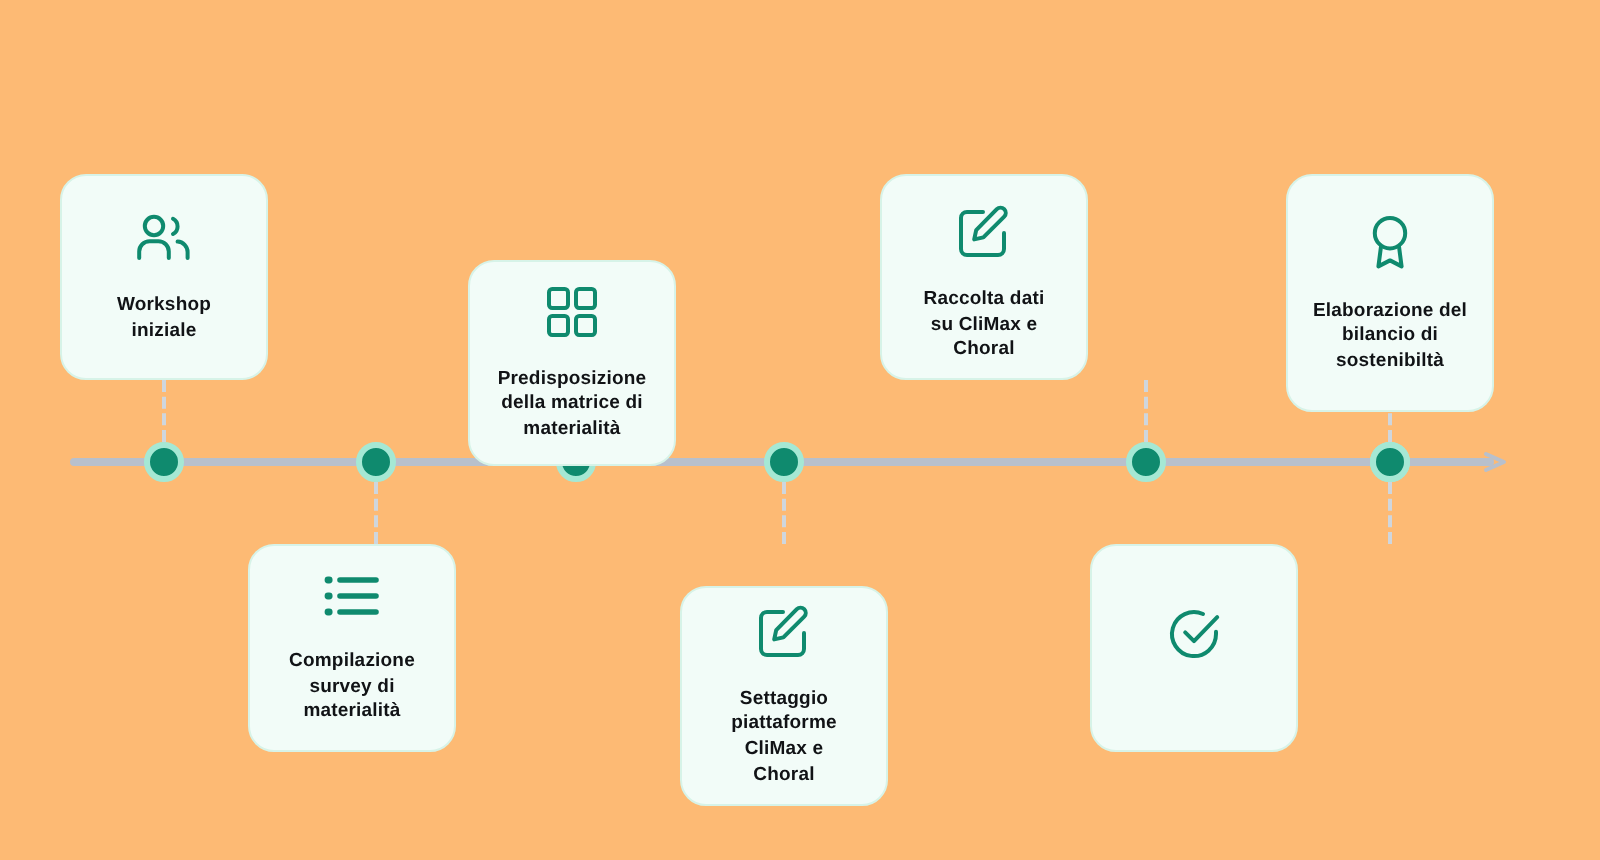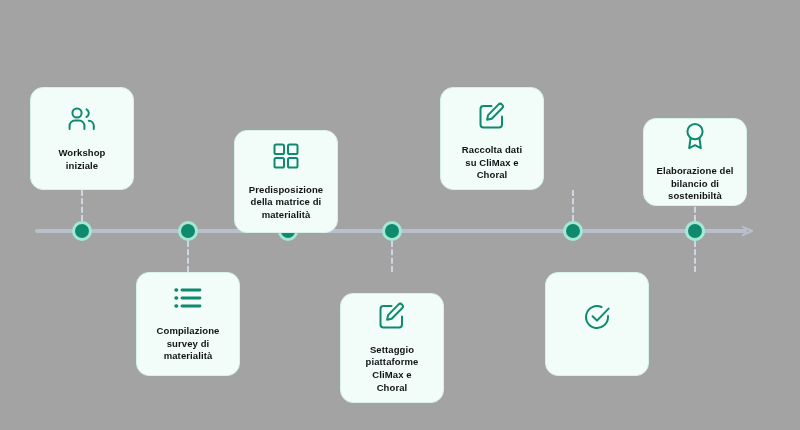--- a/index.html
+++ b/index.html
@@ -7,21 +7,21 @@
     padding: 0;
     background: #ffffff;
   }
   body {
     font-family: "Liberation Sans", sans-serif;
   }
   #timeline-infographic {
     position: relative;
     width: 800px;
     height: 430px;
-    background: #a3a3a3;
+    background: #fdba74;
     overflow: hidden;
   }
 
   
   .axis-line {
     position: absolute;
     left: 35px;
     top: 229px;
     width: 712px;
     height: 4px;
@@ -106,21 +106,21 @@
             <circle cx="10" cy="8" r="4.6" fill="none" stroke="#0f8a6e" stroke-width="2" stroke-linecap="round" stroke-linejoin="round"></circle>
             <path d="M2.6 24 v-3.2 a5.2 5.2 0 0 1 5.2-5.2 h4.4 a5.2 5.2 0 0 1 5.2 5.2 V24" fill="none" stroke="#0f8a6e" stroke-width="2" stroke-linecap="round" stroke-linejoin="round"></path>
             <path d="M19.5 4.4 a4.3 4.3 0 0 1 0 7.6" fill="none" stroke="#0f8a6e" stroke-width="2" stroke-linecap="round" stroke-linejoin="round"></path>
             <path d="M21.8 15.8 a5.2 5.2 0 0 1 5 5.2 V24" fill="none" stroke="#0f8a6e" stroke-width="2" stroke-linecap="round" stroke-linejoin="round"></path>
           </svg></span>
         <div class="card-label">Workshop
 iniziale</div>
       </div>
       <div class="connector" style="left: 188px; top: 241px; height: 31px;"></div>
       <div class="node-dot" style="left: 188px;"></div>
-      <div class="card" style="left: 136px; top: 272px; height: 104px;">
+      <div class="card" style="left: 124px; top: 272px; height: 104px;">
         <span class="card-icon"><svg width="30" height="26" viewBox="0 0 30 26">
             <path d="M3 5 h0.6 M3 13 h0.6 M3 21 h0.6" stroke="#0f8a6e" stroke-width="3.4" stroke-linecap="round"></path>
             <path d="M9 5 h18 M9 13 h18 M9 21 h18" stroke="#0f8a6e" stroke-width="2.8" stroke-linecap="round"></path>
           </svg></span>
         <div class="card-label">Compilazione
 survey di
 materialità</div>
       </div>
       <div class="connector" style="left: 288px; top: 190px; height: 31px;"></div>
       <div class="node-dot" style="left: 288px;"></div>
@@ -161,21 +161,21 @@
       <div class="connector" style="left: 695px; top: 241px; height: 31px;"></div>
       <div class="node-dot" style="left: 695px;"></div>
       <div class="card" style="left: 545px; top: 272px; height: 104px;">
         <span class="card-icon"><svg width="28" height="28" viewBox="0 0 28 28">
             <path d="M25 12.9 V14 a11 11 0 1 1 -6.5 -10" fill="none" stroke="#0f8a6e" stroke-width="2" stroke-linecap="round" stroke-linejoin="round"></path>
             <path d="M9.6 13.2 L14 17.6 L25.6 5.6" fill="none" stroke="#0f8a6e" stroke-width="2" stroke-linecap="round" stroke-linejoin="round"></path>
           </svg></span>
       </div>
       <div class="connector" style="left: 695px; top: 190px; height: 31px;"></div>
       <div class="node-dot" style="left: 695px;"></div>
-      <div class="card" style="left: 643px; top: 87px; height: 88px; margin-top: 31px;">
+      <div class="card" style="left: 643px; top: 87px; height: 119px;">
         <span class="card-icon"><svg width="26" height="30" viewBox="0 0 26 30">
             <circle cx="13" cy="10.6" r="7.6" fill="none" stroke="#0f8a6e" stroke-width="2" stroke-linecap="round" stroke-linejoin="round"></circle>
             <path d="M8.5 17.3 L7.2 27.2 L13 24.2 L18.8 27.2 L17.5 17.3" fill="none" stroke="#0f8a6e" stroke-width="2" stroke-linecap="round" stroke-linejoin="round"></path>
           </svg></span>
         <div class="card-label">Elaborazione del
 bilancio di
 sostenibiltà</div>
       </div>
     </div>
 

